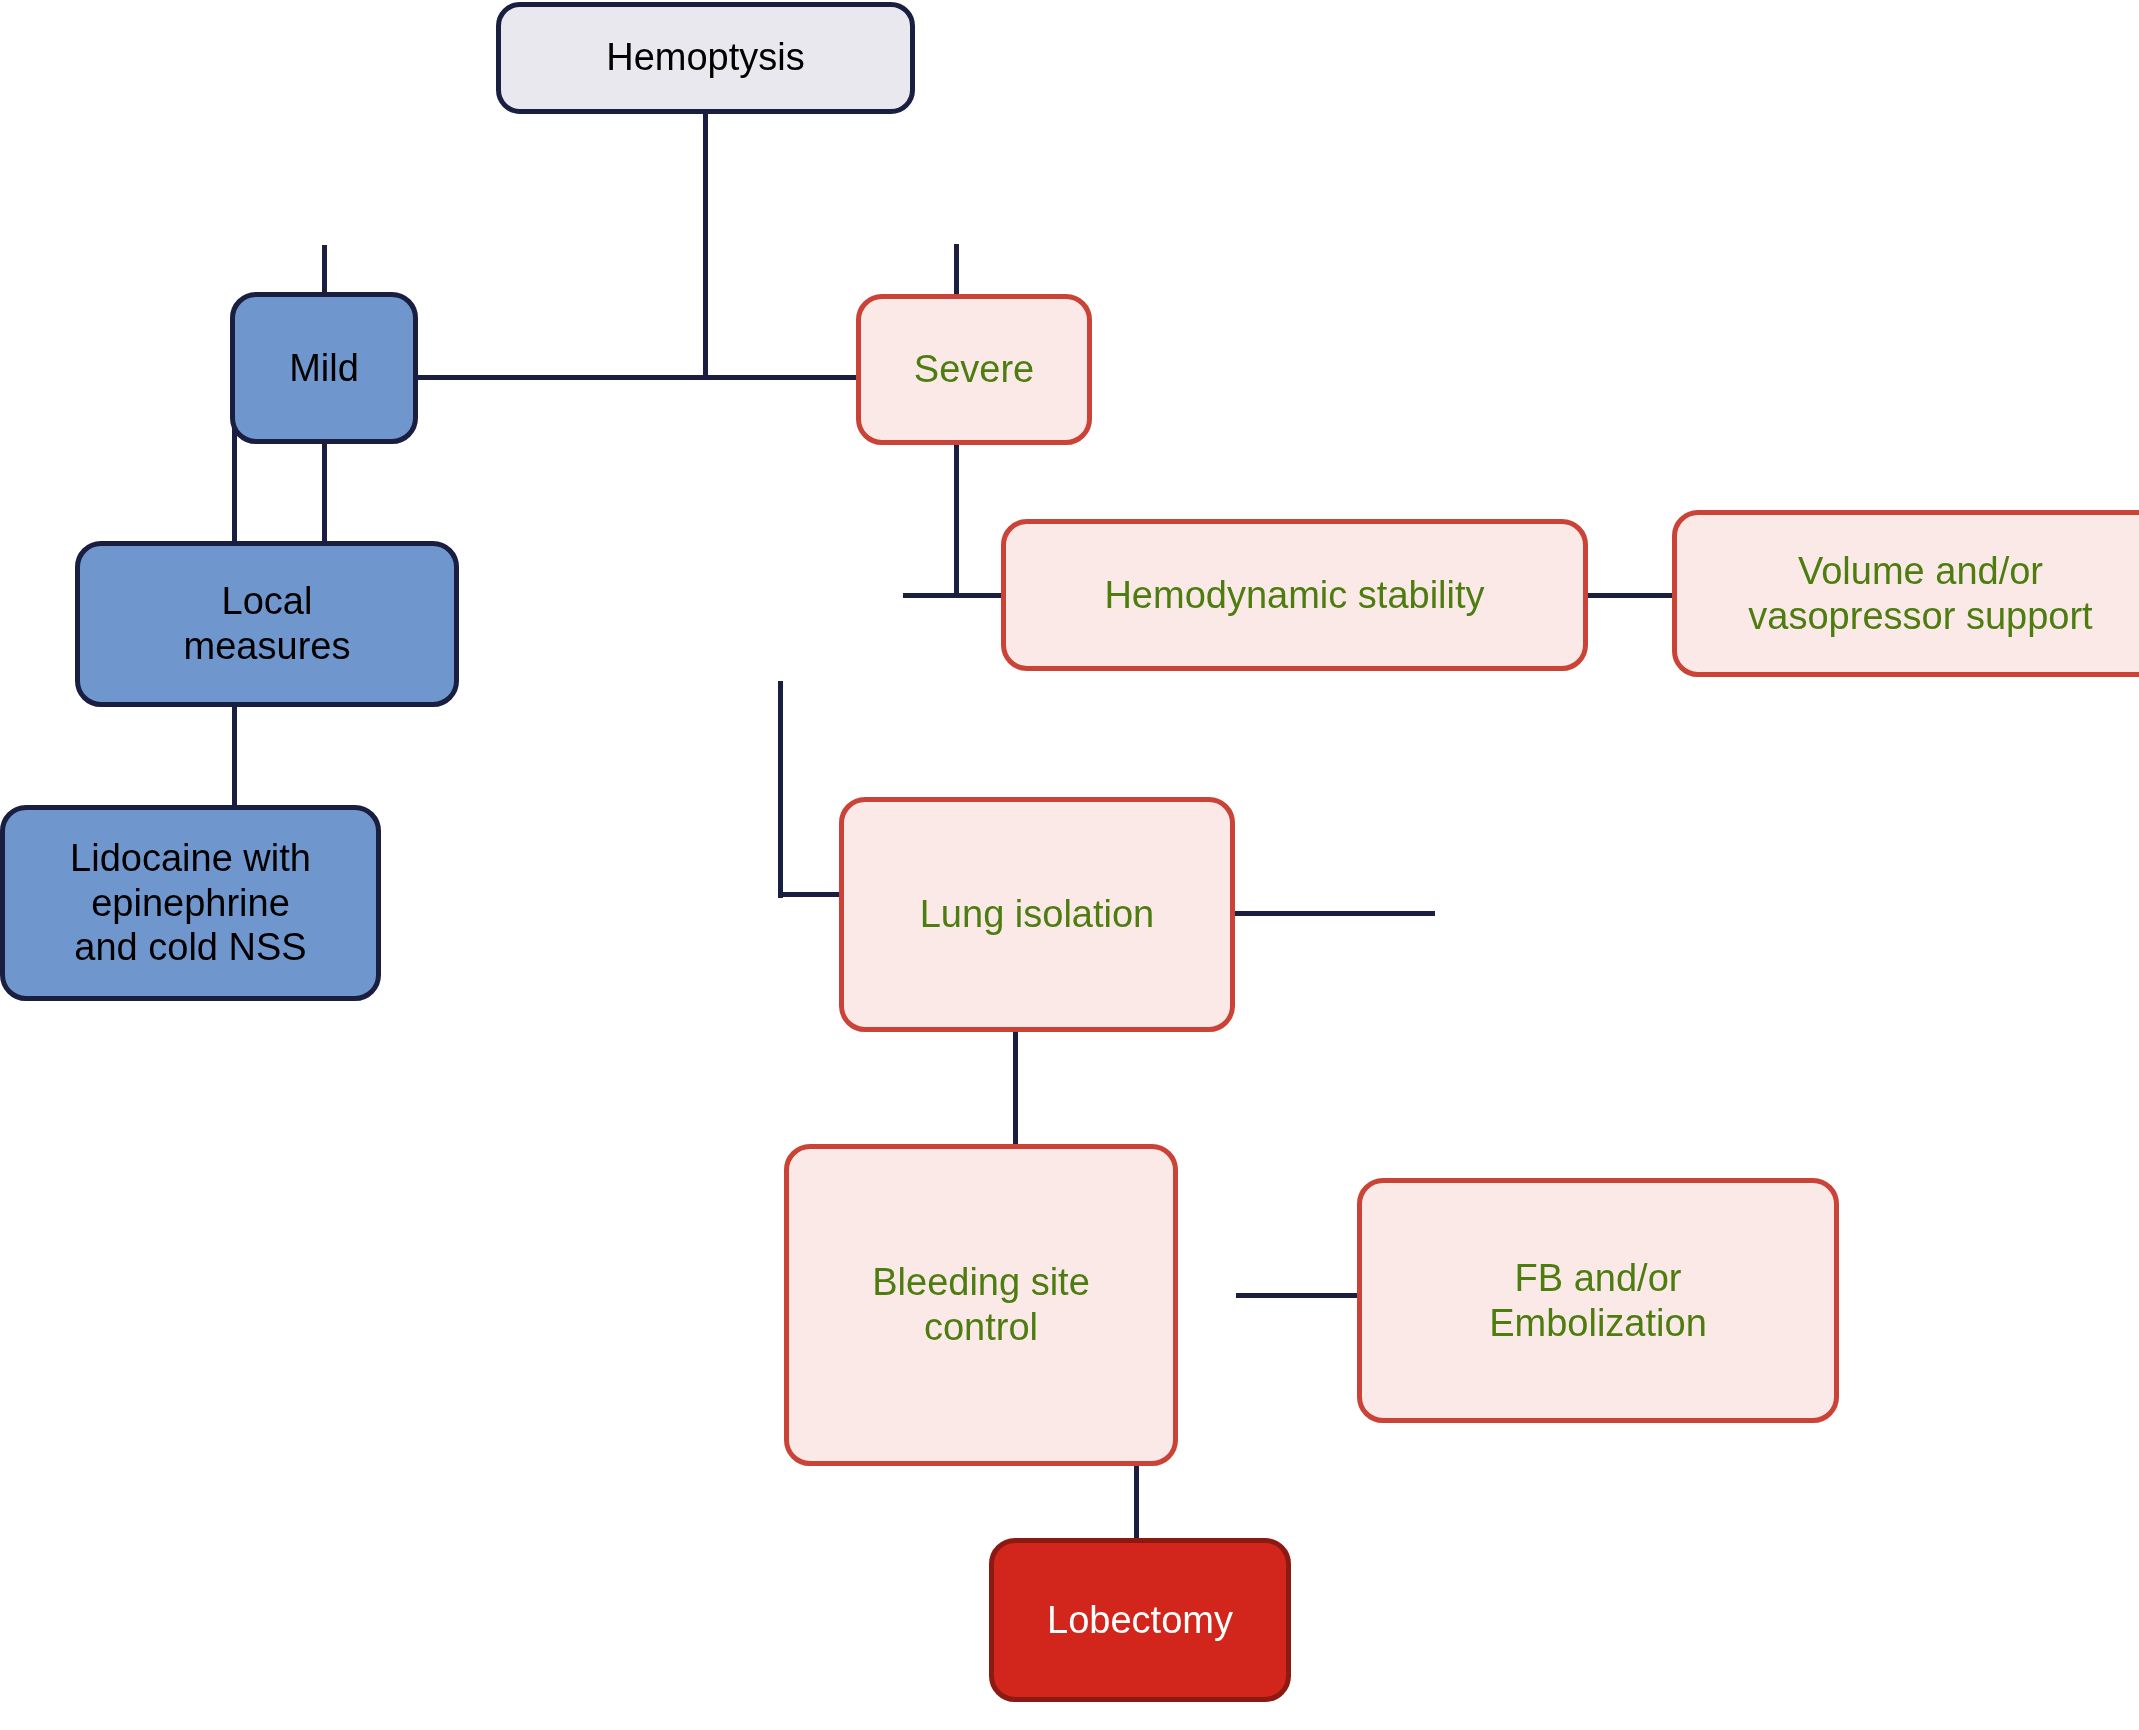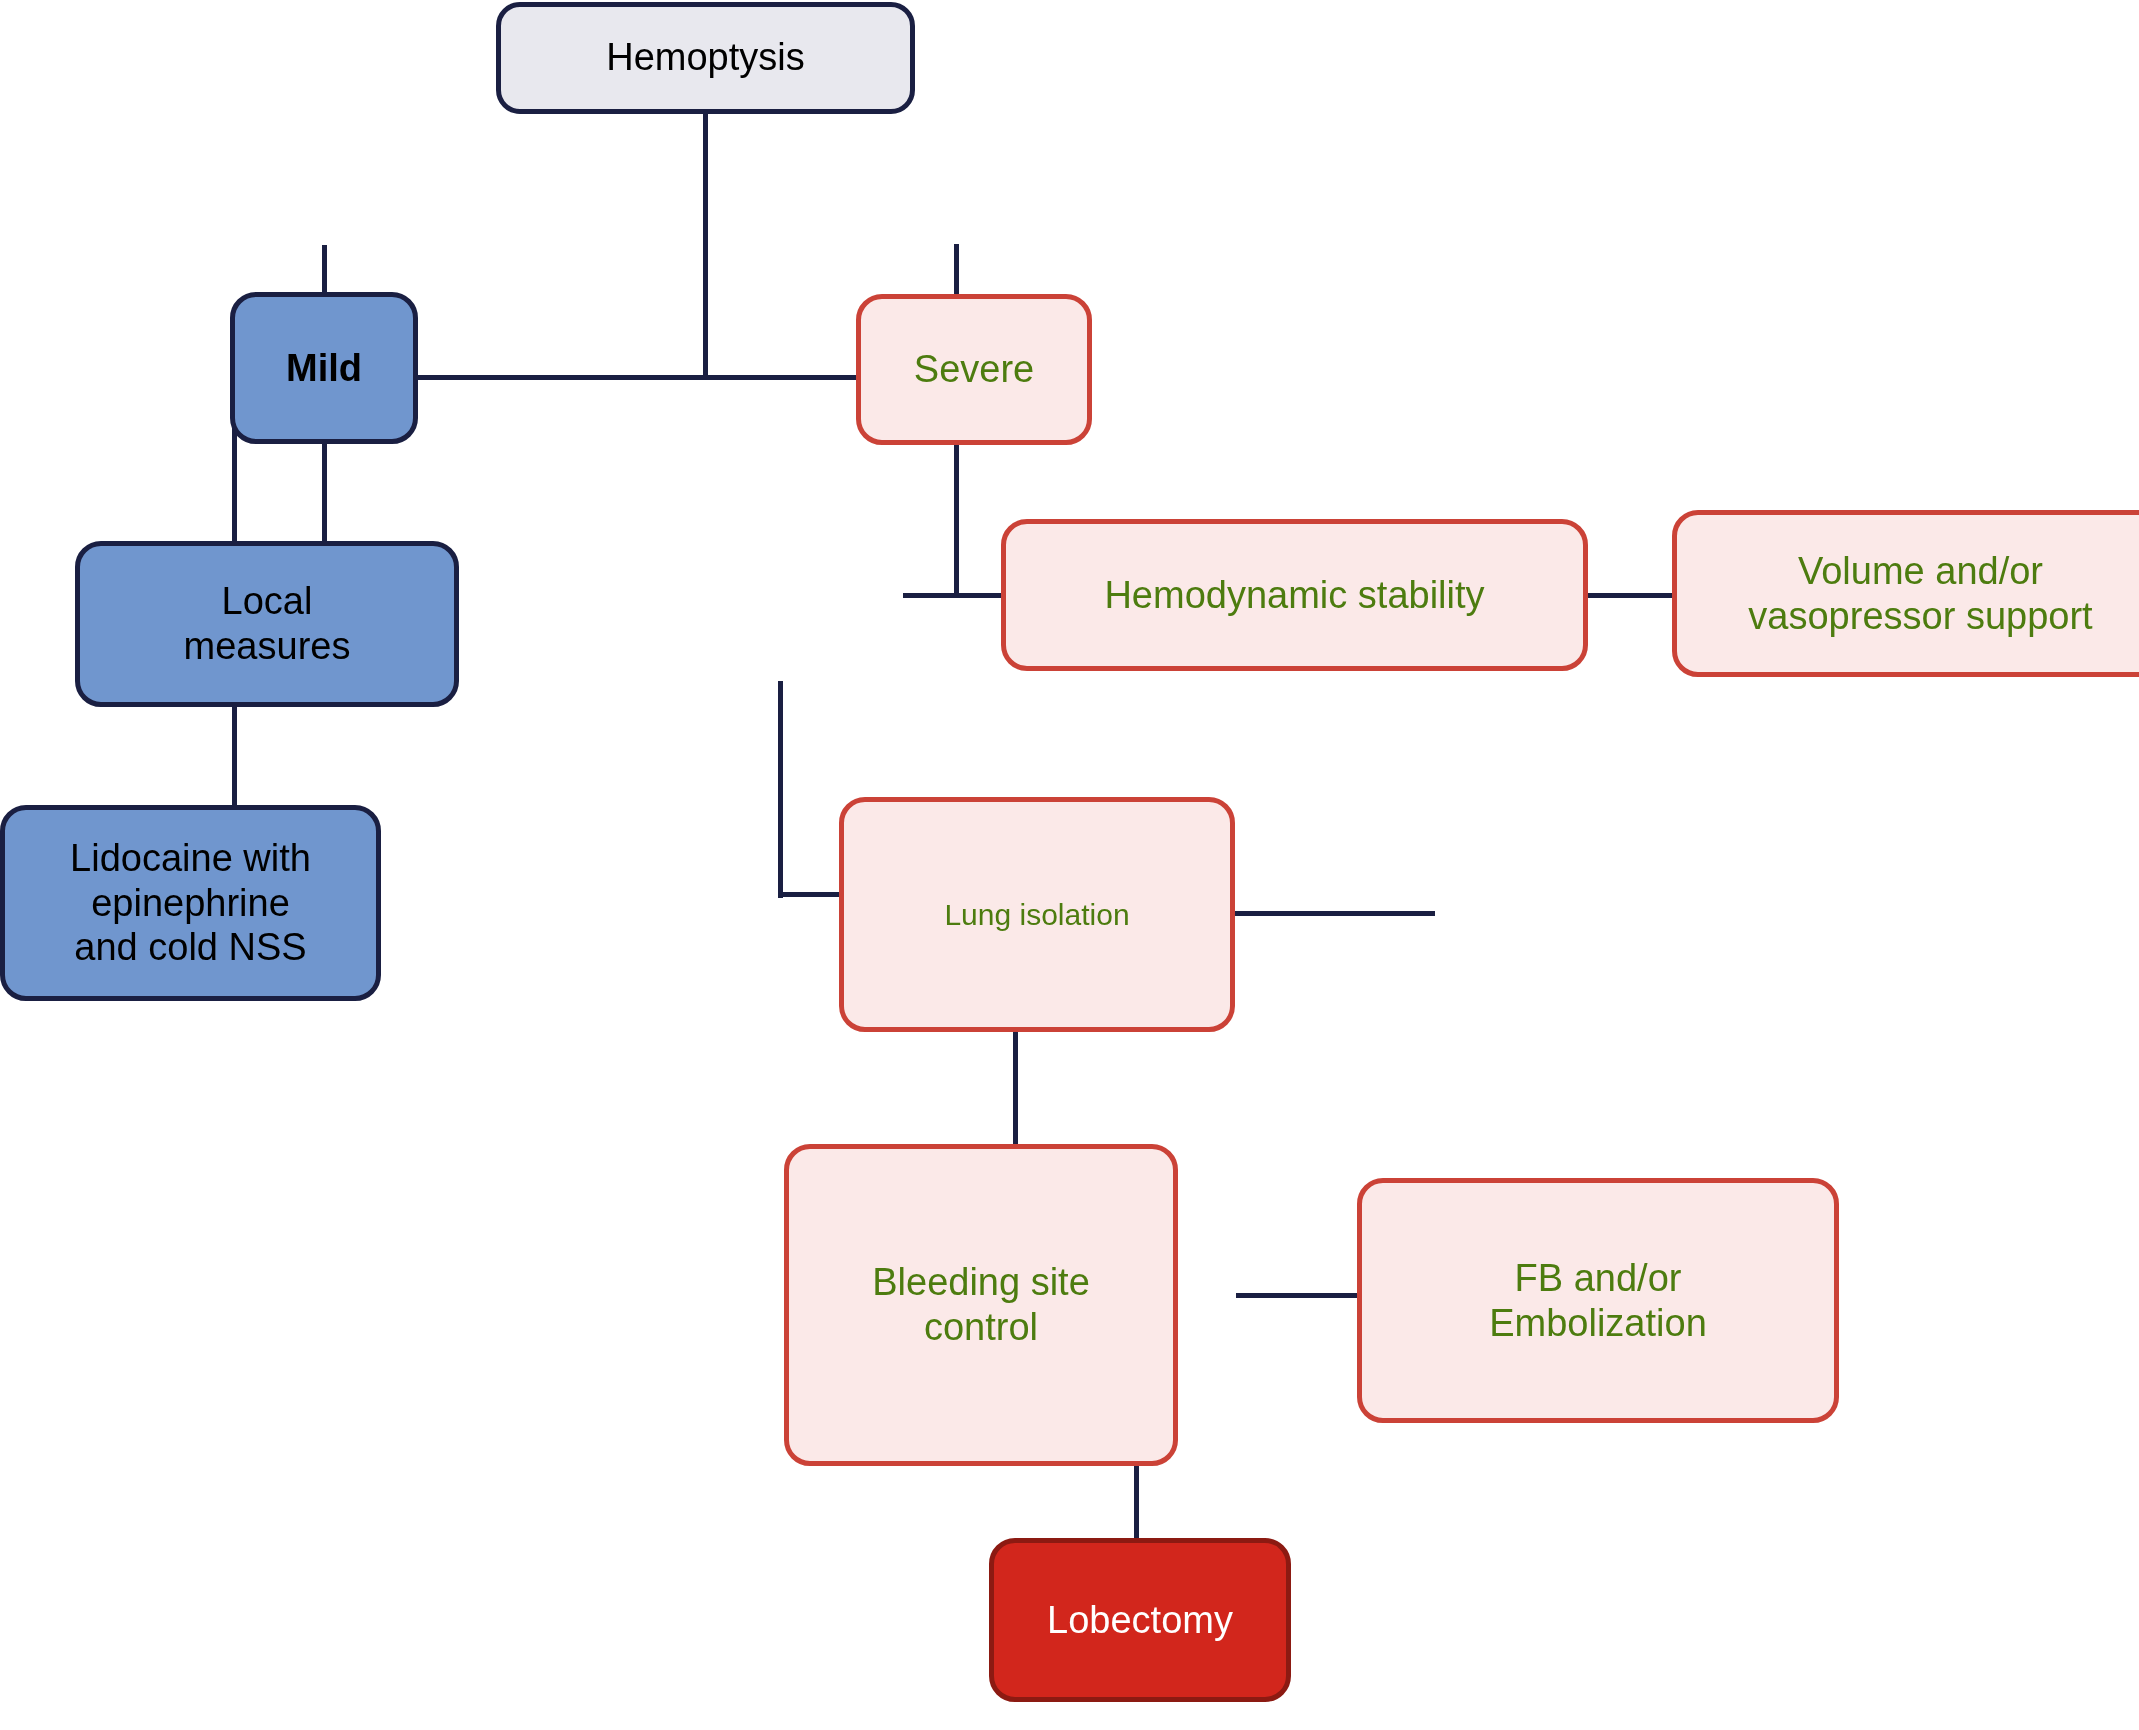--- a/index.html
+++ b/index.html
@@ -94,21 +94,21 @@
   <div class="conn" style="left:1013px; top:1030px; width:5.3px; height:116px;"></div>
 
   <div class="conn" style="left:1236px; top:1293px; width:124px; height:5.3px;"></div>
 
   <div class="conn" style="left:1134px; top:1462px; width:5.3px; height:79px;"></div>
 
   <div class="node v-neutral" style="left:496px; top:1.5px; width:419px; height:112px; font-size:38px;border-radius:24px;">
     <span class="label">Hemoptysis</span>
   </div>
 
-  <div class="node v-blue" style="left:230px; top:292px; width:188px; height:152px; font-size:38px;font-weight:bold;">
+  <div class="node v-blue" style="left:230px; top:292px; width:188px; height:152px; font-size:38px;">
     <span class="label">Mild</span>
   </div>
 
   <div class="node v-pink" style="left:856px; top:294px; width:236px; height:151px; font-size:38px;">
     <span class="label">Severe</span>
   </div>
 
   <div class="node v-blue" style="left:75px; top:541px; width:384px; height:166px; font-size:38px;">
     <span class="label">Local
 measures</span>
@@ -123,21 +123,21 @@
 
   <div class="node v-pink" style="left:1001px; top:519px; width:587px; height:152px; font-size:38px;">
     <span class="label">Hemodynamic stability</span>
   </div>
 
   <div class="node v-pink" style="left:1672px; top:510px; width:497px; height:167px; font-size:38px;">
     <span class="label">Volume and/or
 vasopressor support</span>
   </div>
 
-  <div class="node v-pink" style="left:839px; top:797px; width:396px; height:235px; font-size:30px;">
+  <div class="node v-pink" style="left:839px; top:797px; width:396px; height:235px; font-size:38px;">
     <span class="label">Lung isolation</span>
   </div>
 
 
   <div class="node v-pink" style="left:784px; top:1144px; width:394px; height:322px; font-size:38px;">
     <span class="label">Bleeding site
 control</span>
   </div>
 
   <div class="node v-pink" style="left:1357px; top:1178px; width:482px; height:245px; font-size:38px;">

